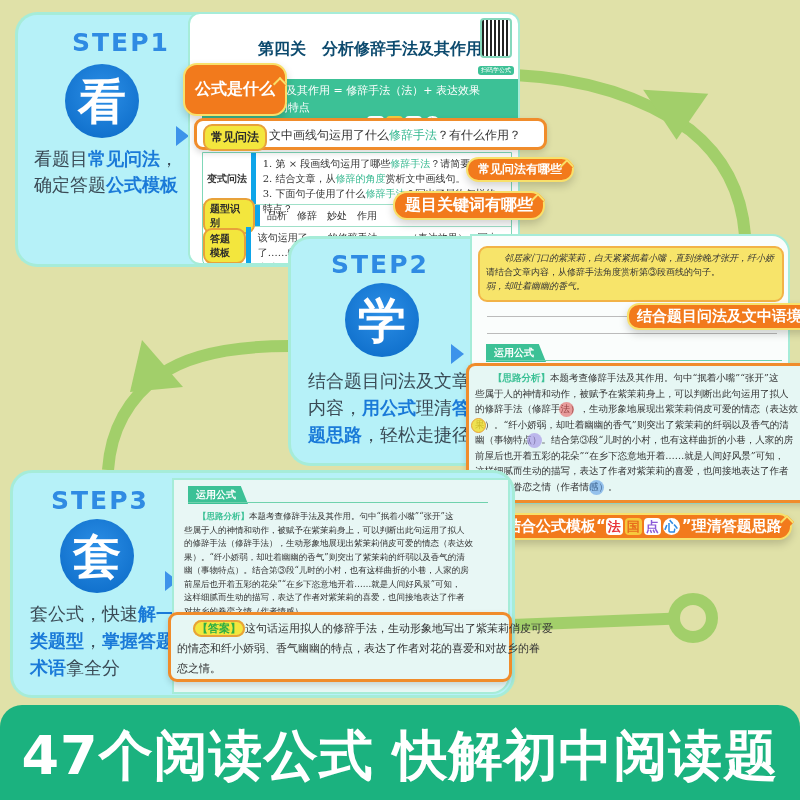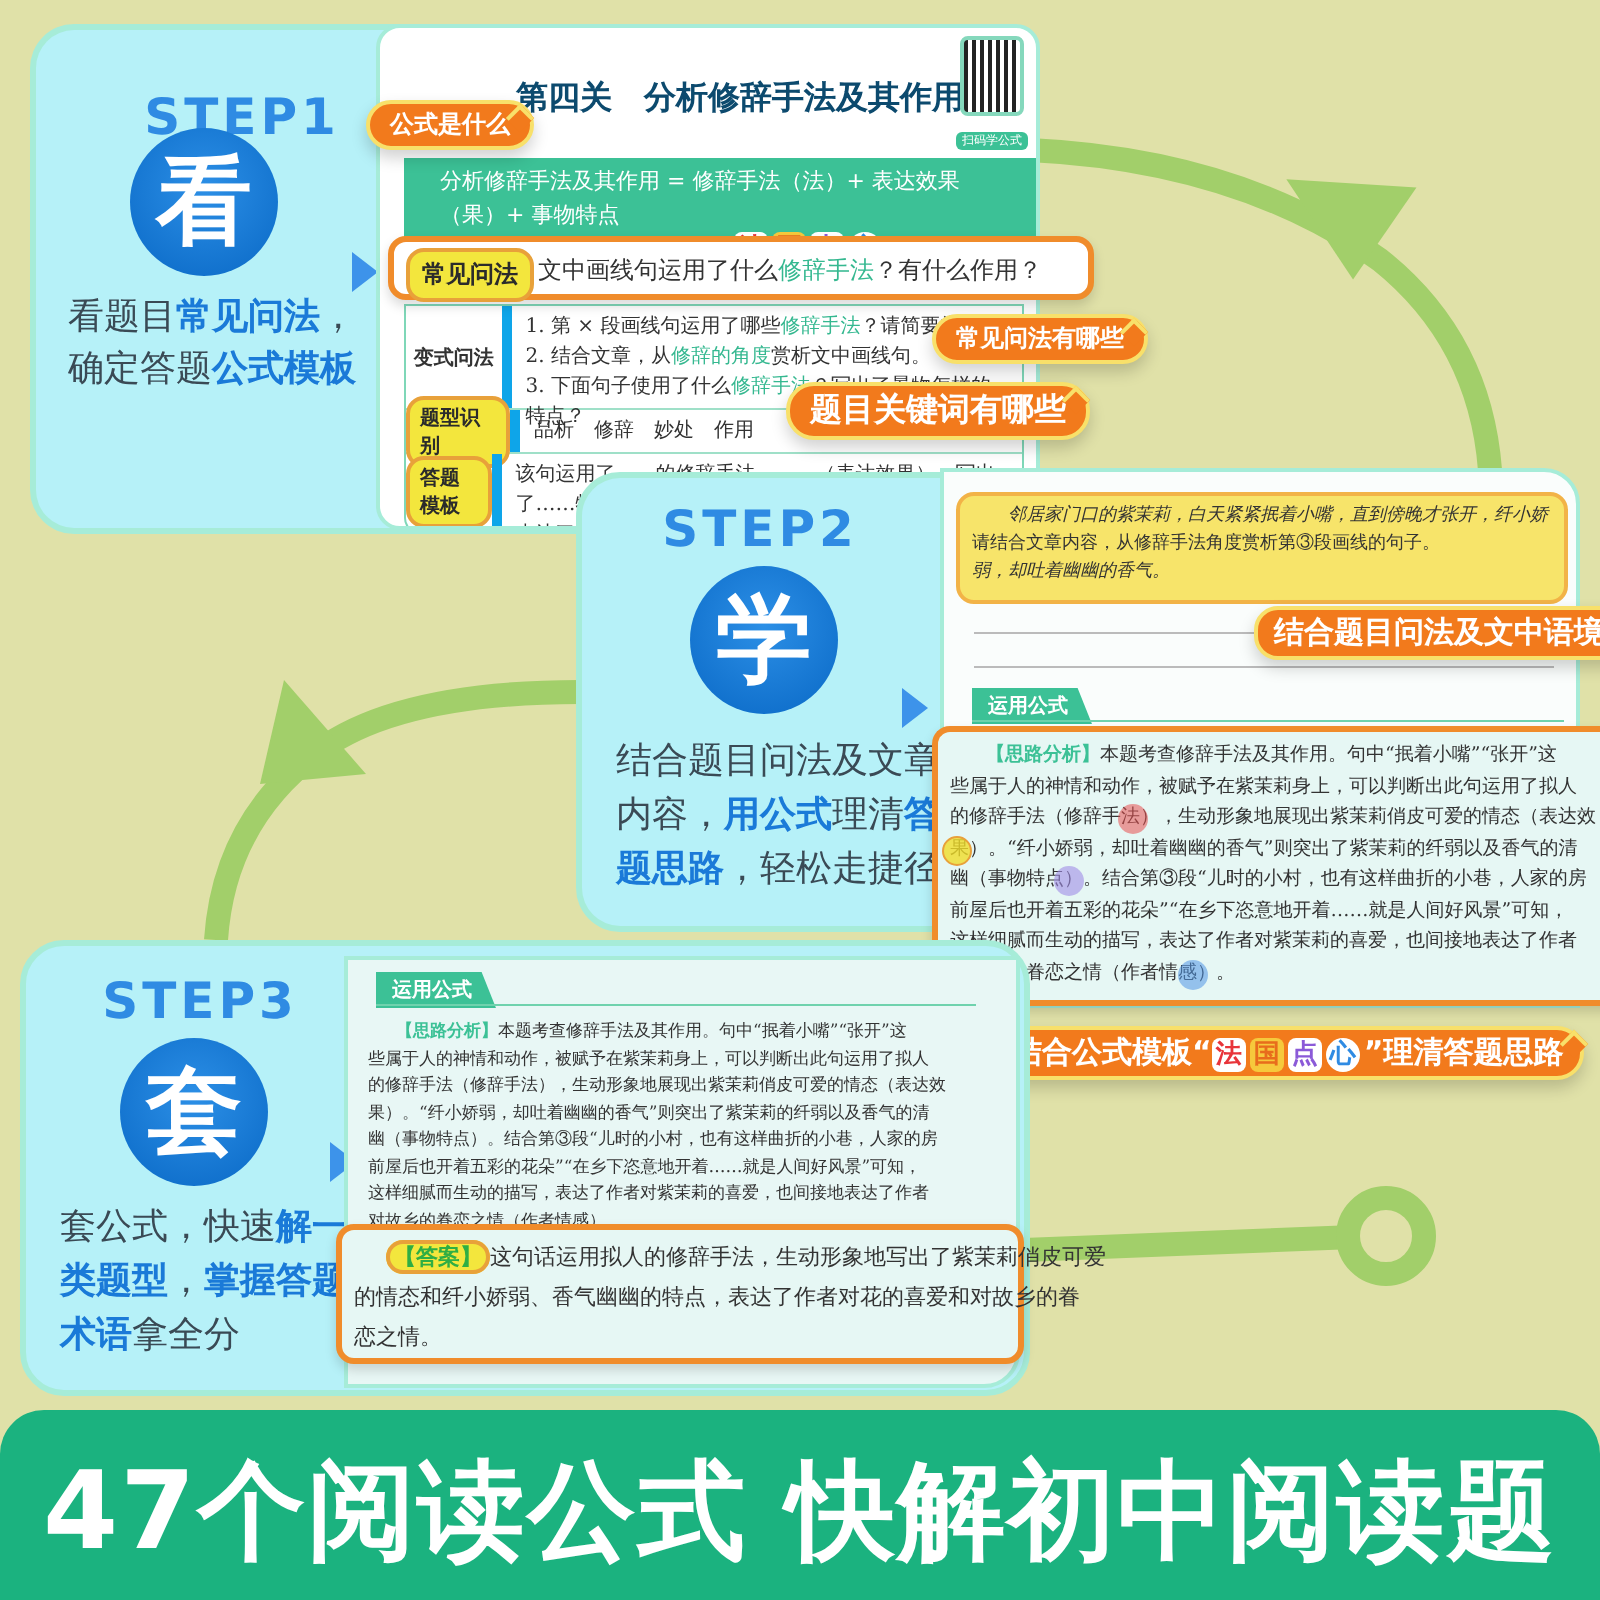--- a/index.html
+++ b/index.html
@@ -55,21 +55,21 @@
 <svg class="flow" viewBox="0 0 800 800">
   <path d="M515 75 Q620 80 690 130 Q740 170 745 235" stroke="#a2cf6a" stroke-width="12" fill="none" stroke-linecap="round"></path>
   <polygon points="640,95 680,140 705,90" fill="#a2cf6a" transform="rotate(8 680 115)"></polygon>
   <path d="M290 346 Q200 346 160 375 Q112 410 108 470" stroke="#a2cf6a" stroke-width="12" fill="none"></path>
   <polygon points="142,340 130,392 183,387" fill="#a2cf6a"></polygon>
   <path d="M512 625 L690 618" stroke="#a2cf6a" stroke-width="12" fill="none"></path>
   <circle cx="693" cy="618" r="19" stroke="#a2cf6a" stroke-width="12" fill="#e0e1a8"></circle>
 </svg>
 
 <div class="step-card" style="left:15px; top:12px; width:320px; height:255px; border-right:none;"></div>
-<div class="step-title" style="left:15px; top:44px; width:180px;padding-left:32px;">STEP1</div>
+<div class="step-title" style="left:15px; top:28px; width:180px;padding-left:32px;">STEP1</div>
 <div class="step-circle" style="left:65px; top:64px;">看</div>
 <div class="step-desc" style="left:34px; top:146px; width:150px;">
   <span>看题目</span><b>常见问法</b><span>，</span><span>确定答题</span><b>公式模板</b>
 </div>
 <div class="tri" style="left:176px; top:126px;"></div>
 
 <div class="page" style="left:188px; top:12px; width:332px; height:253px;">
   <div class="chapter-title" style="left:68px; top:25px;">第四关　分析修辞手法及其作用</div>
   <div class="qr" style="left:290px; top:4px;"></div>
   <div class="qr-label" style="left:288px; top:52px;">扫码学公式</div>
@@ -99,21 +99,21 @@
           <span class="pill-yellow">答题模板</span>
         </div>
       <div class="q-body">
         <div>该句运用了……的修辞手法，……（表达效果），写出了……特点，</div>
         <div>表达了作者……</div>
       </div>
     </div>
   </div>
 </div>
 
-<div class="callout" style="left:183px; top:50px; font-size:12px; padding:2px 10px;">公式是什么</div>
+<div class="callout" style="left:183px; top:63px; font-size:16px; padding:14px 10px;">公式是什么</div>
 
 <div class="orange-box" style="left:194px; top:118px; width:353px; height:32px;">
   <span class="pill-yellow abs" style="left:6px; top:3px; font-size:12px; padding:3px 6px;">常见问法</span>
   <div class="abs" style="left:72px; top:6px; font-family:Liberation Sans, sans-serif; font-size:12px; color:#333;">
     <span>文中画线句运用了什么</span><span class="hl">修辞手法</span><span>？有什么作用？</span>
   </div>
 </div>
 <div class="callout" style="left:466px; top:157px; font-size:12px; padding:2px 10px;">常见问法有哪些</div>
 <div class="callout" style="left:393px; top:191px; font-size:16px; padding:2px 10px;">题目关键词有哪些</div>
 

